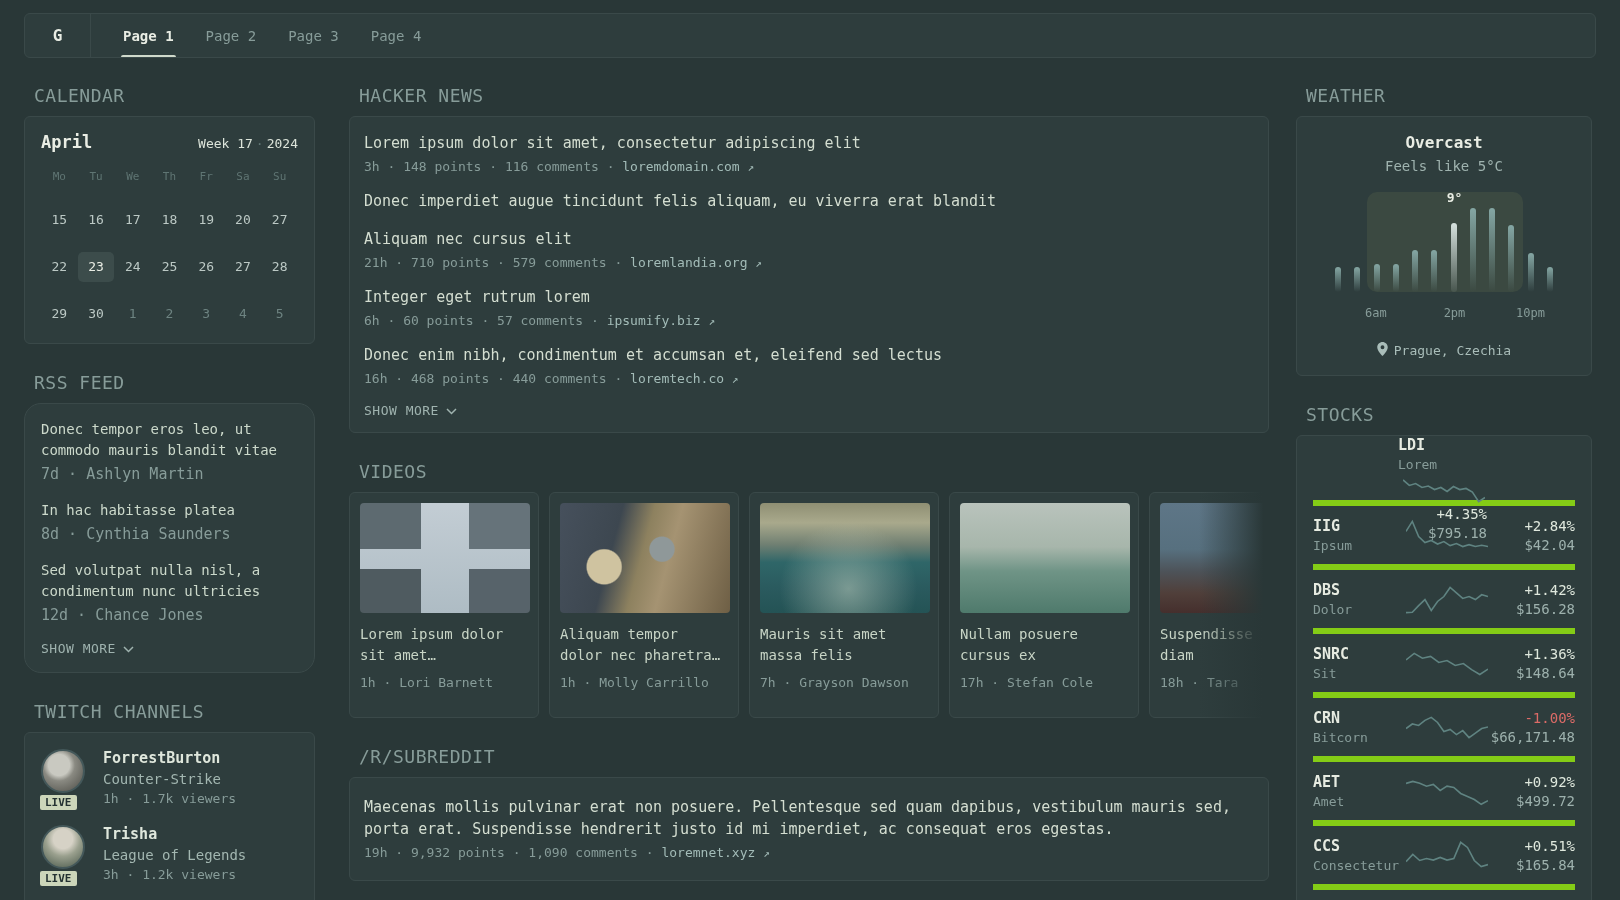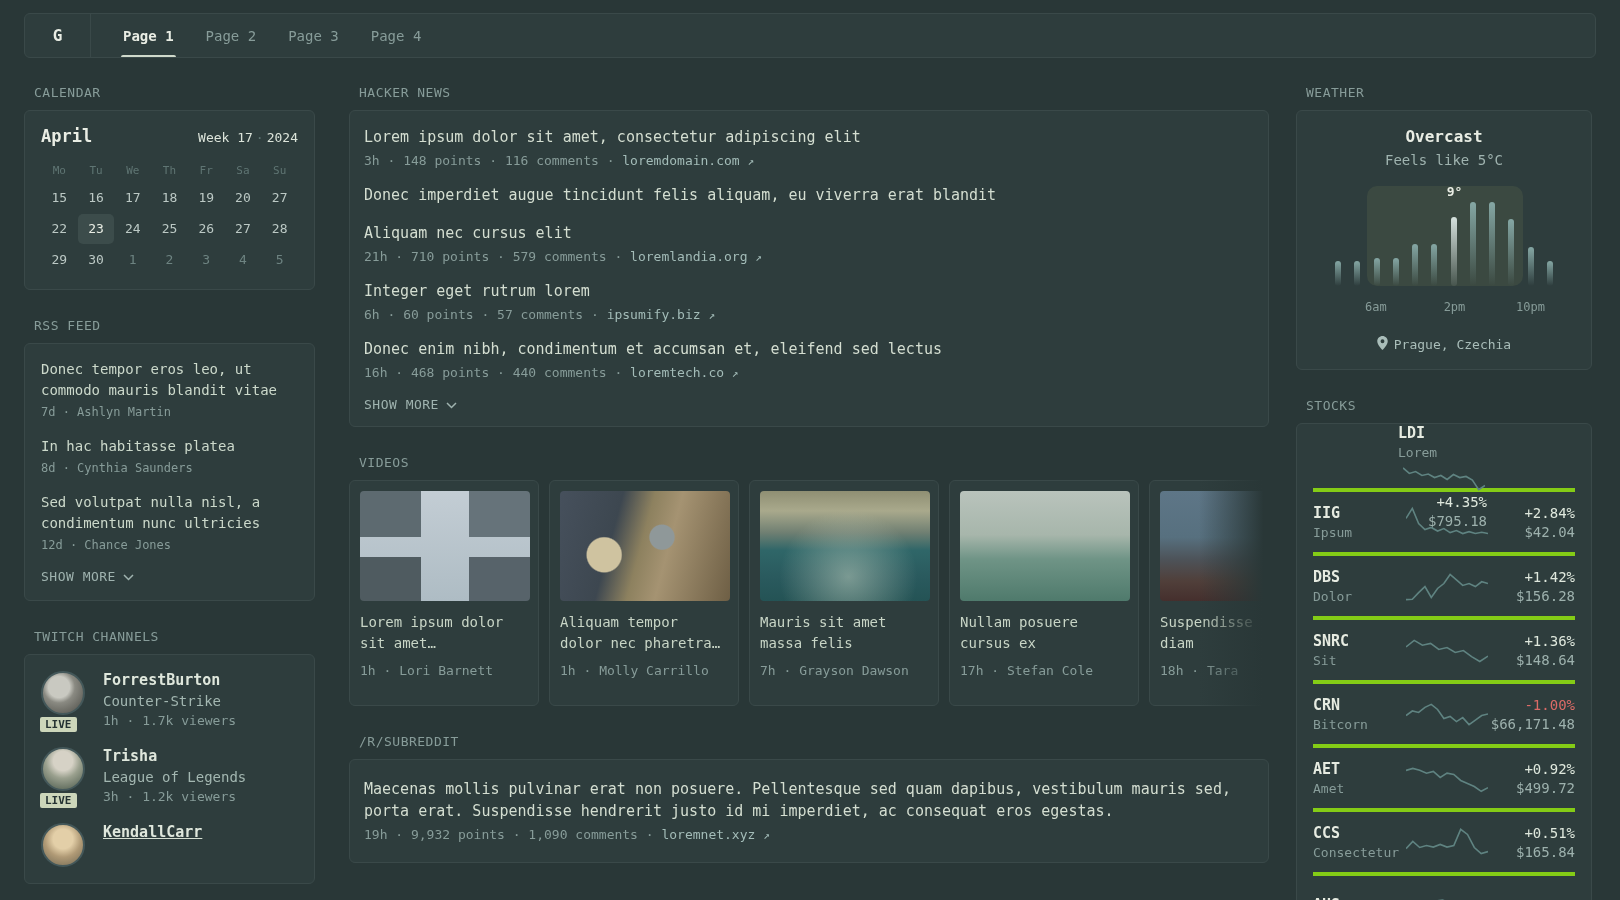--- a/index.html
+++ b/index.html
@@ -52,48 +52,48 @@
   
   .content{
     display:flex;
     padding:27px 28px 0 24px;
     gap:0;
   }
   .col-left{width:291px;flex:none;margin-right:34px;}
   .col-mid{width:920px;flex:none;margin-right:27px;}
   .col-right{width:296px;flex:none;}
   .sec-title{
-    color:var(--muted);font-size:13px;letter-spacing:.5px;
+    color:var(--muted);font-size:18px;letter-spacing:.5px;
     margin:0 0 10px 10px;
   }
   .sec{margin-bottom:28px;}
   .card{
     background:var(--card);
     border:1px solid var(--border);
     border-radius:6px;
   }
   
   .cal{padding:15px 16px 14px 16px;}
   .cal-head{display:flex;justify-content:space-between;align-items:baseline;}
   .cal-month{color:var(--bright);font-size:17px;font-weight:bold;}
   .cal-week{font-size:13px;color:#dce4da;}
   .cal-week .dot{color:var(--dim);margin:0 3px;}
-  .cal-grid{display:grid;grid-template-columns:repeat(7,1fr);margin-top:14px;row-gap:1px;}
+  .cal-grid{display:grid;grid-template-columns:repeat(7,1fr);margin-top:14px;row-gap:17px;}
   .cal-wd{font-size:11px;color:var(--dim);text-align:center;height:22px;line-height:22px;}
   .cal-day{
     font-size:13px;color:#bcc9c5;text-align:center;height:30px;line-height:30px;
     border-radius:5px;cursor:pointer;
   }
   .cal-day.adj{color:#6d8381;}
   .cal-day.sel{background:#3c4c4b;color:var(--bright);}
   
-  .rss{padding:15px 16px 16px 16px;}
+  .rss{padding:15px 16px 16px 16px;border-radius:17px;}
   .rss-item{margin-bottom:17px;}
   .rss-title{font-size:14px;line-height:21px;color:#ccd9cb;cursor:pointer;}
-  .rss-meta{font-size:12px;color:var(--muted);margin-top:4px;}
+  .rss-meta{font-size:15px;color:var(--muted);margin-top:4px;}
   .show-more{
     font-size:13px;color:var(--muted2);letter-spacing:.5px;cursor:pointer;
     display:flex;align-items:center;gap:7px;
   }
   .show-more svg{stroke:var(--muted2);}
   
   .twitch{padding:16px;}
   .tw-row{display:flex;gap:16px;margin-bottom:19px;cursor:pointer;}
   .tw-row:last-child{margin-bottom:0;text-decoration:underline;}
   .tw-avwrap{position:relative;width:46px;flex:none;}
@@ -182,21 +182,21 @@
   .w-tick{position:absolute;transform:translateX(-50%);font-size:12px;color:var(--muted);}
   .w-loc{
     margin-top:20px;display:flex;align-items:center;justify-content:center;gap:6px;
     font-size:13px;color:#a9bdb9;
   }
   .w-loc svg{fill:#a9bdb9;}
   
   .stocks{padding:0 16px;overflow:hidden;}
   .st-row{
     display:flex;align-items:center;height:64px;cursor:pointer;
-    border-top:4px solid #84cc16;
+    border-top:6px solid #84cc16;
   }
   .st-row:first-child{border-top:none;flex-direction:column;}
   .st-info{width:92px;flex:none;}
   .st-sym{font-size:15px;font-weight:bold;color:#e6ebe1;}
   .st-name{font-size:13px;color:var(--muted);margin-top:3px;}
   .st-spark{flex:1;display:flex;justify-content:center;}
   .st-spark svg{width:82px;height:34px;}
   .st-right{width:86px;flex:none;text-align:right;}
   .st-chg{font-size:14px;color:#dfe8dd;}
   .st-chg.neg{color:var(--red);}

